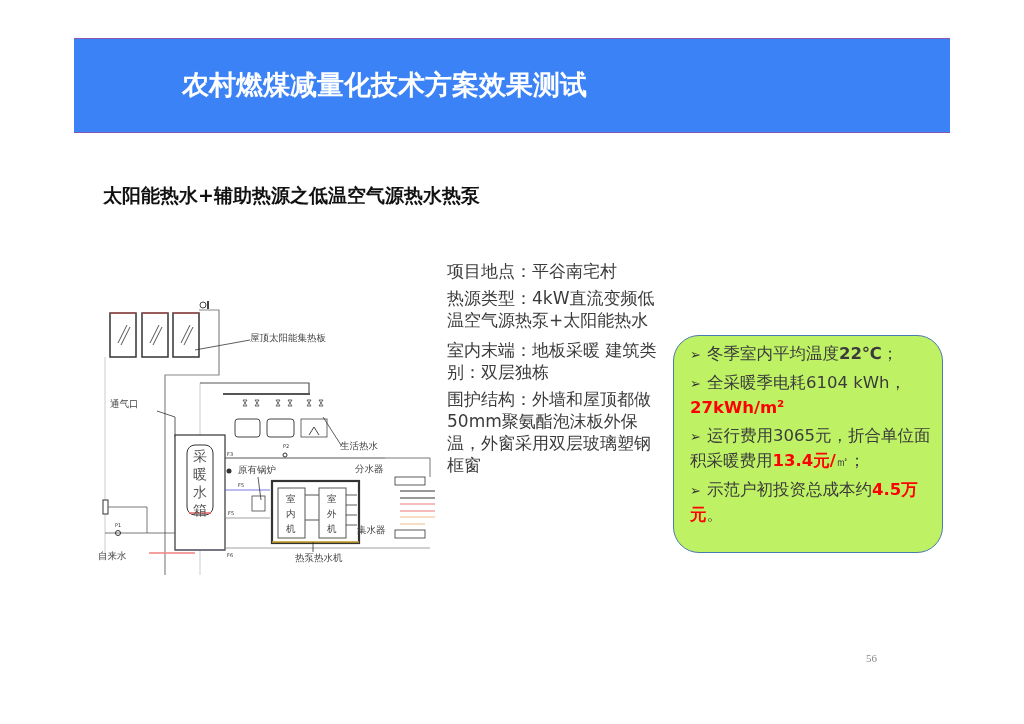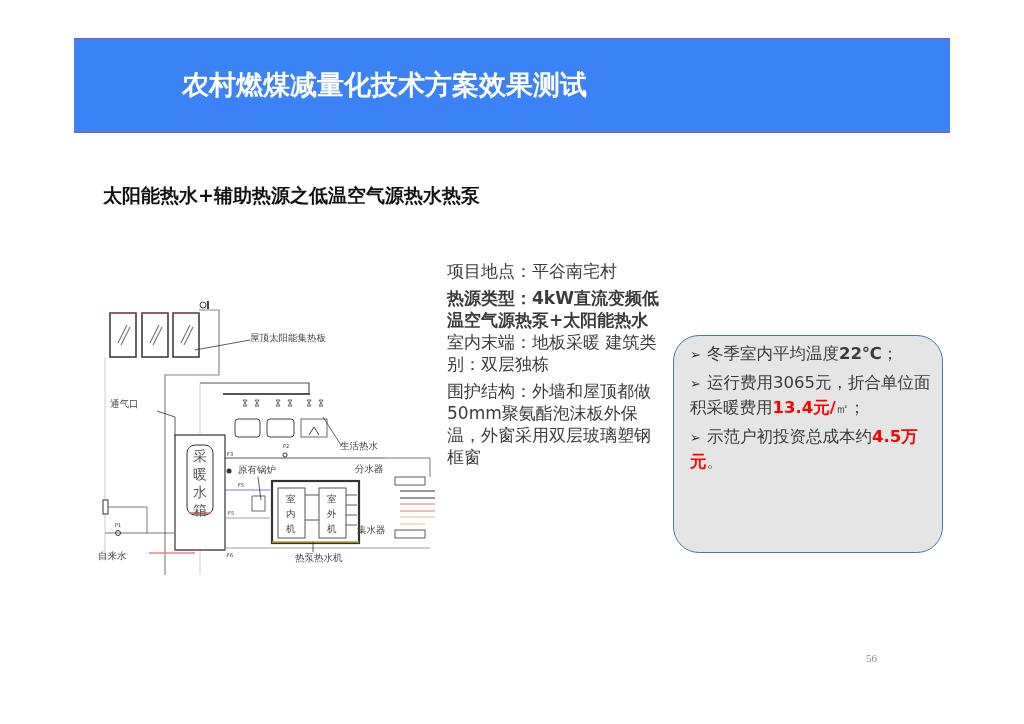--- a/index.html
+++ b/index.html
@@ -18,26 +18,26 @@
   .subtitle {
     position: absolute; left: 103px; top: 183px;
     font-size: 19px; font-weight: bold; color: #111;
   }
 
   .info {
     position: absolute; left: 447px; top: 260px; width: 220px;
     font-size: 17px; line-height: 22px; color: #3b3b3b;
   }
   .info p { margin-bottom: 5px; }
-  .info p.tight { margin-bottom: 0; font-weight: bold; }
+  .info p.tight { margin-bottom: 8px; }
   .sq { font-family: "DejaVu Serif", serif; font-size: 13px; }
 
   .result-box {
     position: absolute; left: 673px; top: 335px; width: 270px; height: 218px;
-    border: 1.5px solid #4a7bb0; border-radius: 26px; background: #e5e5e5;
+    border: 1.5px solid #4a7bb0; border-radius: 26px; background: #bef264;
     padding: 6px 8px 0 16px;
     font-size: 16.5px; line-height: 24px; color: #3b3b3b;
   }
   .result-box p { margin-bottom: 4px; }
   .arrow { font-size: 13px; margin-right: 6px; color: #333; }
   .hl-bold { font-weight: bold; color: #3b3b3b; }
   .hl-red { font-weight: bold; color: #ff0000; }
 
   .page-num {
     position: absolute; left: 866px; top: 652px;
@@ -176,20 +176,23 @@
   <p class="tight">热源类型：4kW直流变频低温空气源热泵+太阳能热水</p>
   <p>室内末端：地板采暖 建筑类别：双层独栋</p>
   <p>围护结构：外墙和屋顶都做50mm聚氨酯泡沫板外保温，外窗采用双层玻璃塑钢框窗</p>
 </div>
 
 <div class="result-box">
   <p>
     <span class="arrow">➢</span><span>冬季室内平均温度</span><span class="hl-bold">22℃</span><span>；</span>
   </p>
   <p>
+    <span class="arrow">➢</span><span>全采暖季电耗6104 kWh，</span><span class="hl-red">27kWh/m²</span>
+  </p>
+  <p>
     <span class="arrow">➢</span><span>运行费用3065元，折合单位面积采暖费用</span><span class="hl-red">13.4元/</span><span class="sq">㎡</span><span>；</span>
   </p>
   <p>
     <span class="arrow">➢</span><span>示范户初投资总成本约</span><span class="hl-red">4.5万元</span><span>。</span>
   </p>
 </div>
 
 <div class="page-num">56</div>
 
 </body></html>

